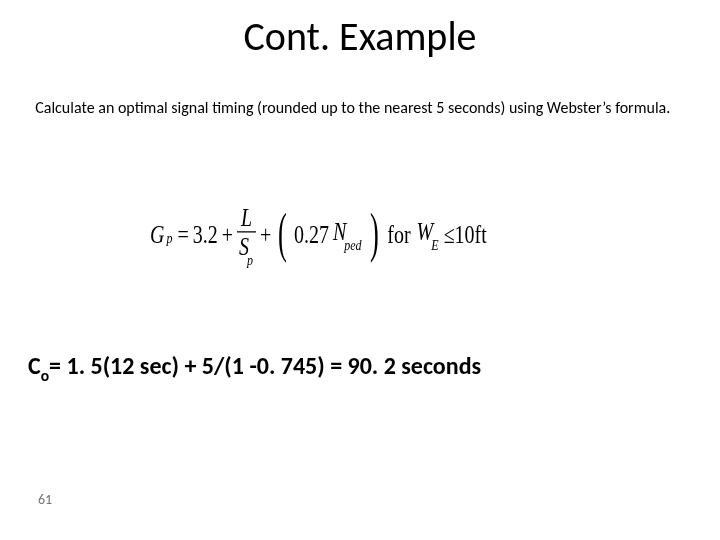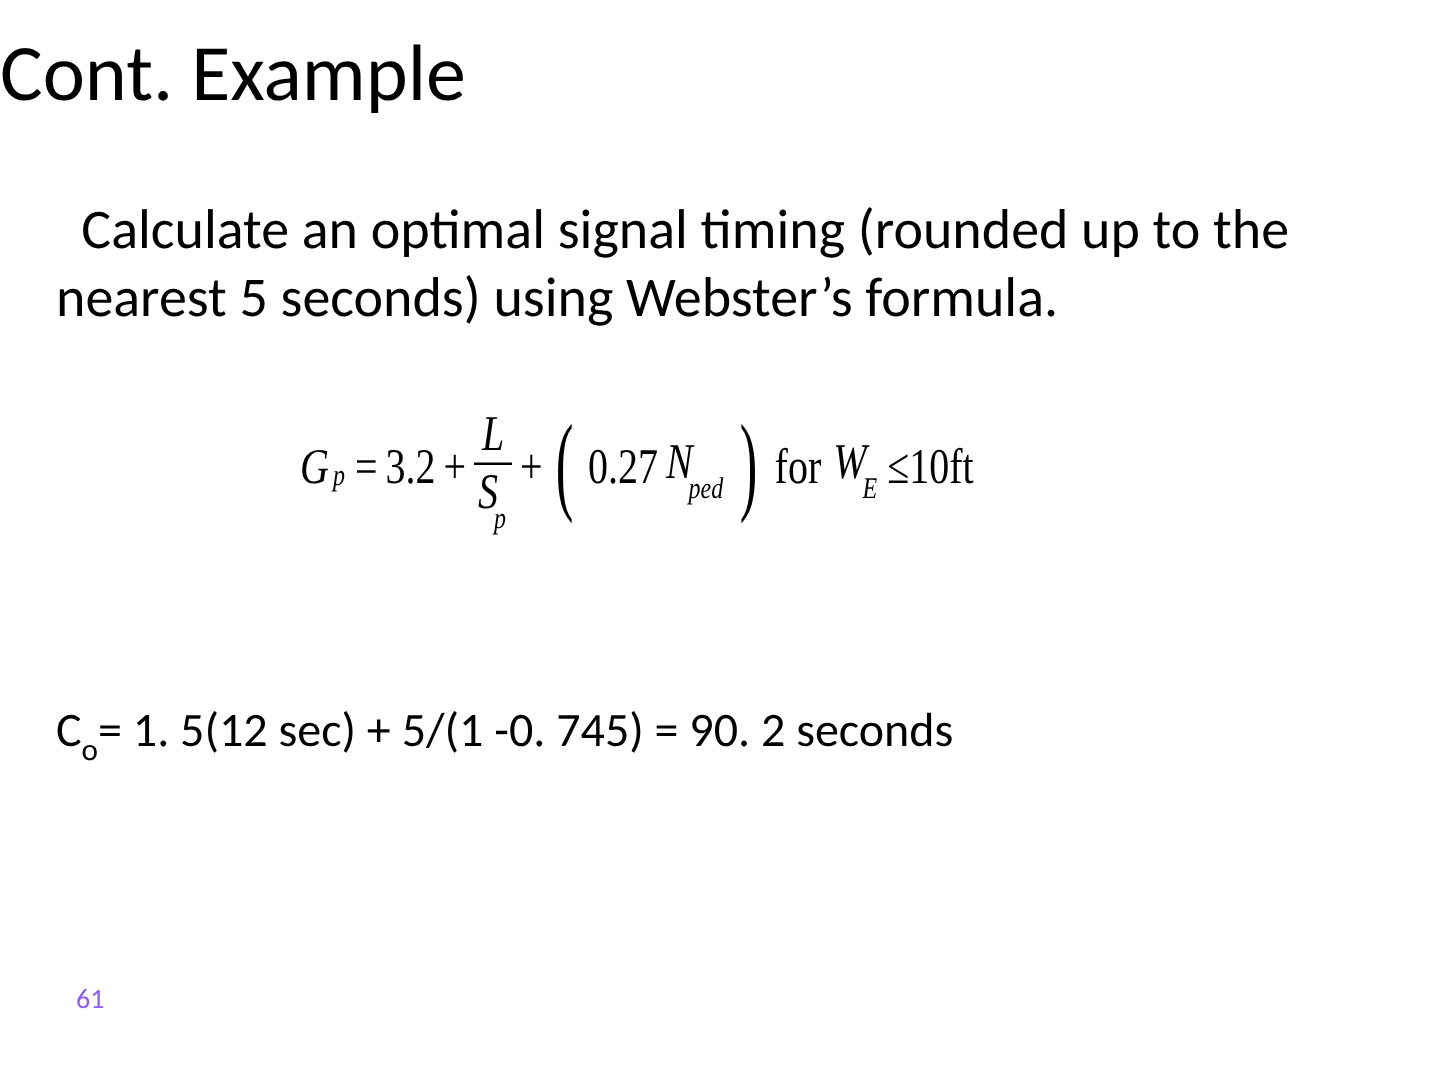--- a/index.html
+++ b/index.html
@@ -16,30 +16,30 @@
     position: relative;
     width: 720px;
     height: 540px;
     box-sizing: border-box;
   }
   .title {
     position: absolute;
     top: 12px;
     left: 0;
     width: 100%;
-    text-align: left;
+    text-align: center;
     font-size: 40px;
     font-weight: 400;
   }
   .body-text {
     position: absolute;
     top: 98px;
     left: 28px;
     right: 40px;
-    font-size: 28px;
+    font-size: 16px;
     line-height: 1.2;
   }
   .formula {
     position: absolute;
     top: 205px;
     left: 150px;
     font-family: "Times New Roman", Times, serif;
     font-size: 20px;
     font-style: italic;
     display: flex;
@@ -84,33 +84,34 @@
     transform: scaleX(0.6);
     display: inline-block;
   }
   .result {
     position: absolute;
     top: 350px;
     left: 28px;
     right: 30px;
     font-size: 24px;
     line-height: 1.3;
+    font-weight: bold;
   }
   .result .rsub {
     font-size: 0.65em;
     vertical-align: sub;
     position: relative;
     top: 0.1em;
   }
   .pagenum {
     position: absolute;
     left: 38px;
     bottom: 32px;
     font-size: 14px;
-    color: #8b5cf6;
+    color: #737373;
   }
 </style>
 </head>
 <body>
 
 <div class="slide">
 
   <div class="title">Cont. Example</div>
 
   <div class="body-text">&nbsp;&nbsp;Calculate an optimal signal timing (rounded up to the nearest 5 seconds) using Webster’s formula.</div>

